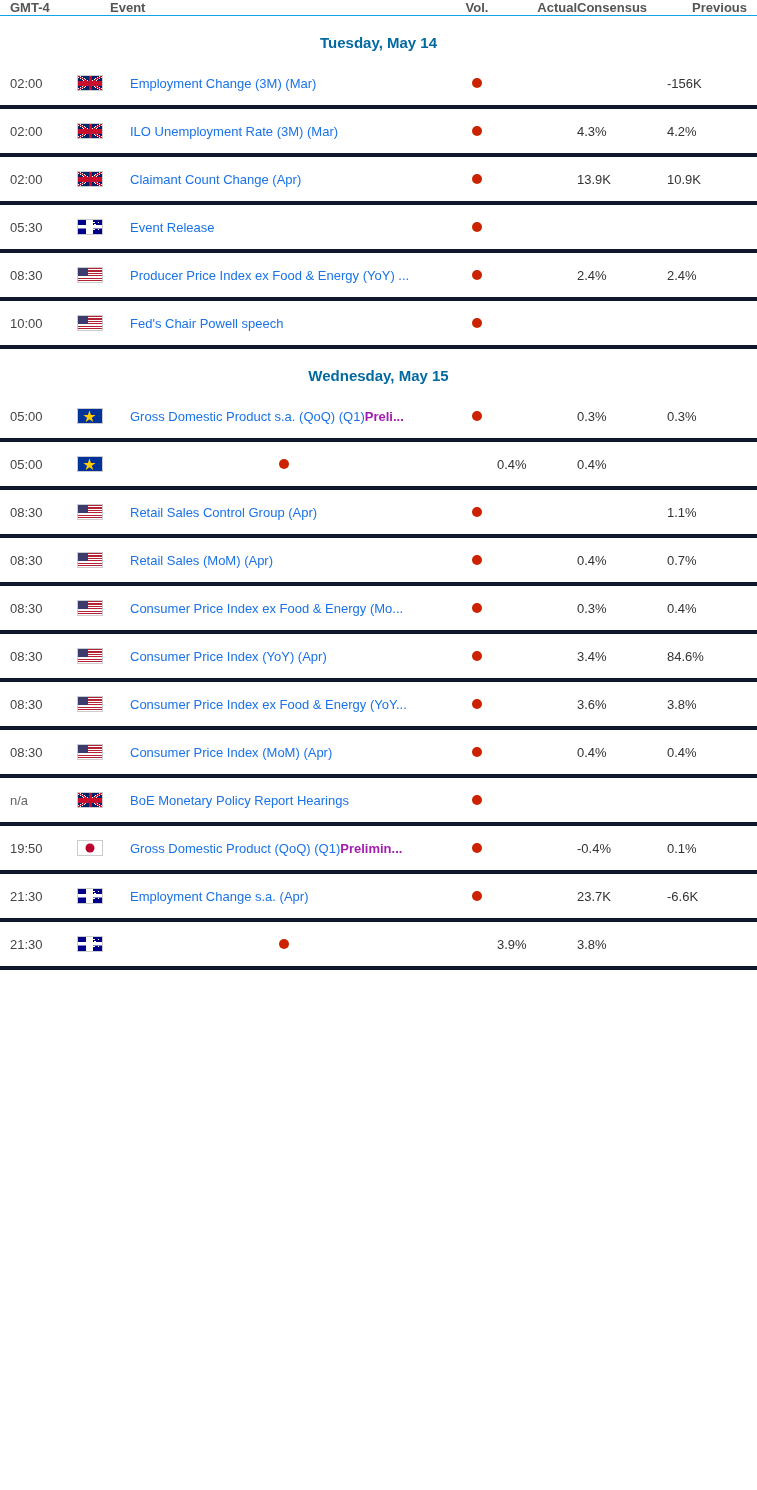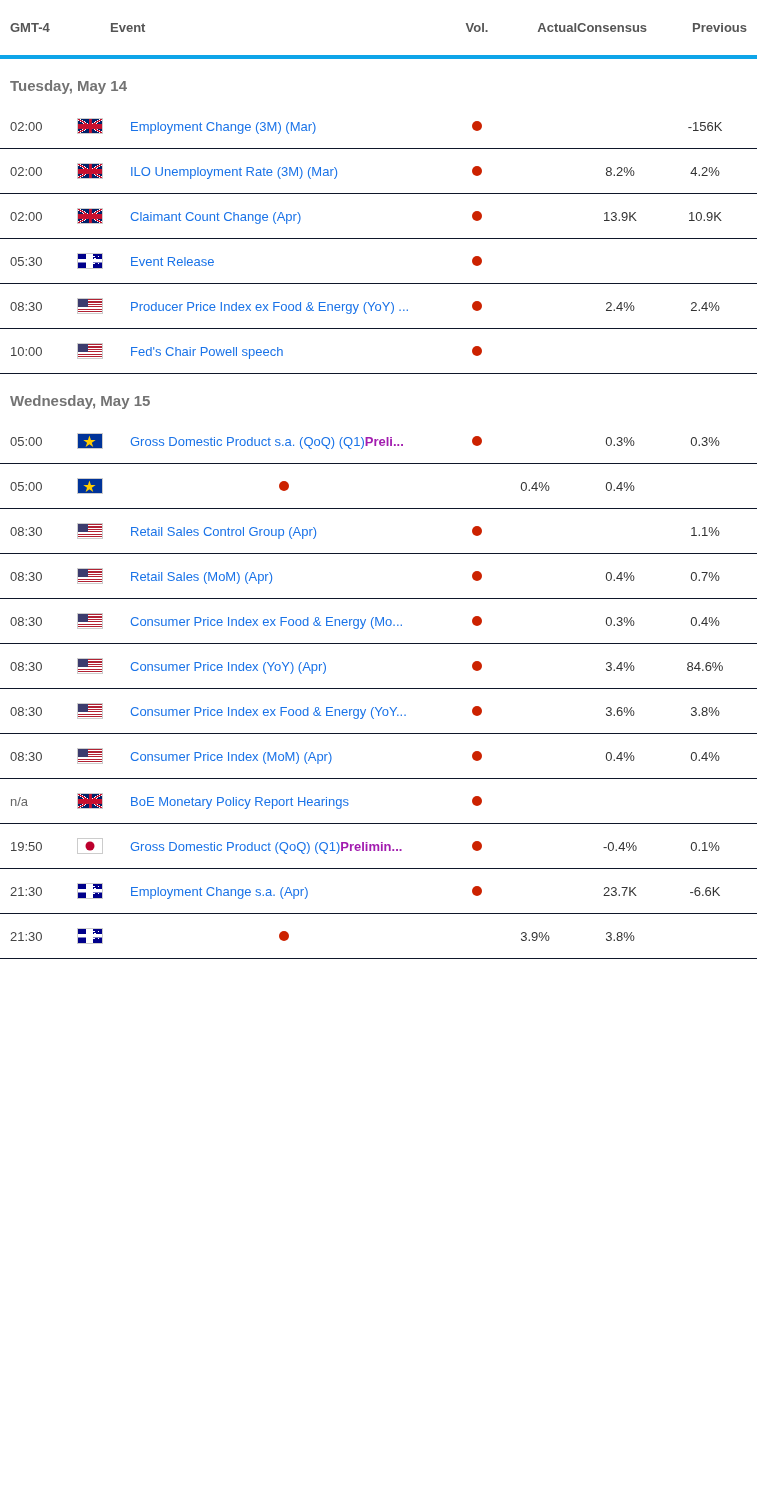--- a/index.html
+++ b/index.html
@@ -6,37 +6,38 @@
     body {
       font-family: Arial, sans-serif;
       font-size: 13px;
       background: #fff;
       color: #333;
       width: 757px;
     }
     .header-row {
       display: grid;
       grid-template-columns: 60px 40px 1fr 40px 80px 90px 80px;
-      padding: 20px 10px;
-      border-bottom: 4px solid #0ea5e9;
+      padding: 0 10px;
+      border-bottom: 1px solid #0ea5e9;
       font-weight: 600;
       color: #555;
       font-size: 13px;
     }
     .section-title {
       padding: 18px 10px 10px 10px;
       font-weight: 700;
       font-size: 15px;
-      color: #737373;
+      color: #0369a1;
+      text-align: center;
     }
     .event-row {
       display: grid;
       grid-template-columns: 60px 40px 1fr 40px 80px 90px 80px;
       padding: 14px 10px;
-      border-bottom: 1px solid #0f172a;
+      border-bottom: 4px solid #0f172a;
       align-items: center;
     }
     .time-cell {
       font-size: 13px;
       color: #444;
     }
     .flag-cell {
       display: flex;
       align-items: center;
       justify-content: center;
@@ -57,21 +58,21 @@
       justify-content: center;
     }
     .red-dot {
       width: 10px;
       height: 10px;
       border-radius: 50%;
       background: #cc2200;
       display: inline-block;
     }
     .actual-cell, .consensus-cell, .previous-cell {
-      text-align: center;
+      text-align: left;
       font-size: 13px;
       color: #333;
       padding-right: 4px;
     }
     
     .flag {
       width: 26px;
       height: 16px;
       display: inline-block;
       position: relative;
@@ -210,21 +211,21 @@
     <div class="event-row">
       <div class="time-cell">02:00</div>
       <div class="flag-cell">
         <span class="flag flag-uk"></span>
       </div>
       <div class="event-name">ILO Unemployment Rate (3M) (Mar)</div>
       <div class="vol-cell">
         <span class="red-dot"></span>
       </div>
       <div class="actual-cell"></div>
-      <div class="consensus-cell">8.2%</div>
+      <div class="consensus-cell">4.3%</div>
       <div class="previous-cell">4.2%</div>
     </div>
     <div class="event-row">
       <div class="time-cell">02:00</div>
       <div class="flag-cell">
         <span class="flag flag-uk"></span>
       </div>
       <div class="event-name">Claimant Count Change (Apr)</div>
       <div class="vol-cell">
         <span class="red-dot"></span>

